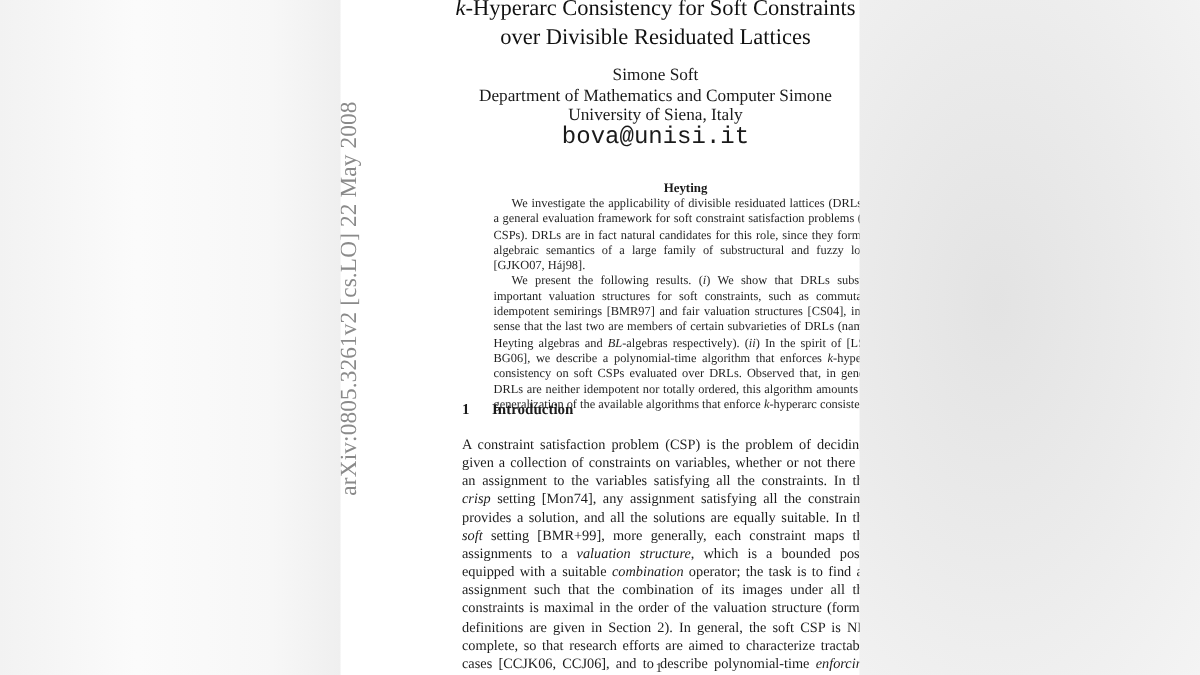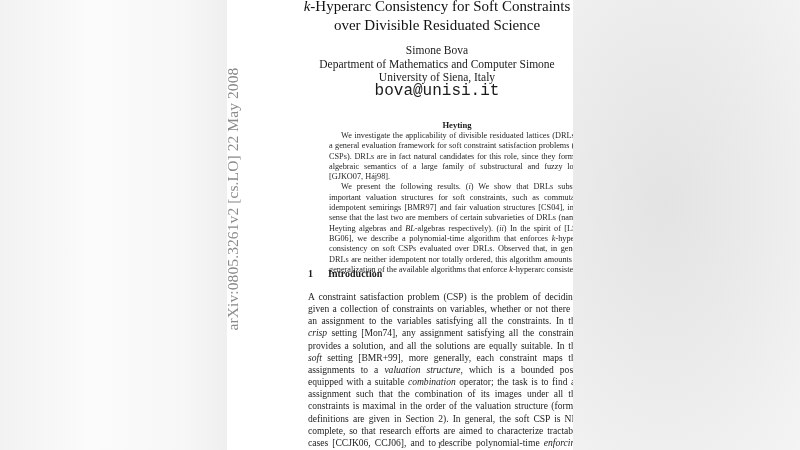--- a/index.html
+++ b/index.html
@@ -71,25 +71,25 @@
 
 <div class="backdrop-left"></div>
 <div class="backdrop-right"></div>
 
 <div class="page">
 
   <div class="arxiv-stamp">arXiv:0805.3261v2  [cs.LO]  22 May 2008</div>
 
   <div class="title">
     <div><i>k</i><span>-Hyperarc Consistency for Soft Constraints</span></div>
-    <div>over Divisible Residuated Science</div>
+    <div>over Divisible Residuated Lattices</div>
   </div>
 
   <div class="center-block" style="top:44px;">
-    <div>Simone Bova</div>
+    <div>Simone Soft</div>
     <div>Department of Mathematics and Computer Simone</div>
     <div>University of Siena, Italy</div>
     <div class="mono">bova@unisi.it</div>
   </div>
 
 
   <div class="abstract-head">Heyting</div>
 
   <div class="abstract">
     <p>We investigate the applicability of divisible residuated lattices (DRLs) as a general evaluation framework for soft constraint satisfaction problems (soft CSPs). DRLs are in fact natural candidates for this role, since they form the algebraic semantics of a large family of substructural and fuzzy logics [GJKO07, Háj98].</p>

